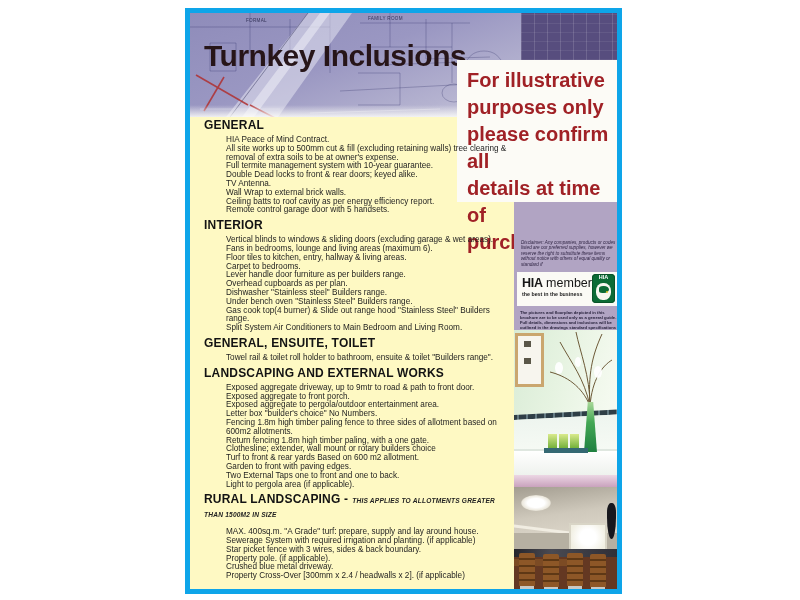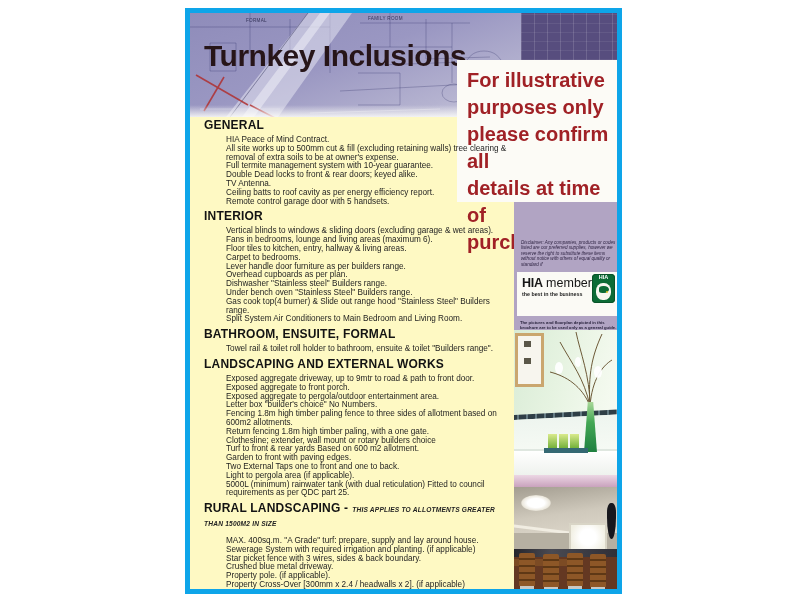--- a/index.html
+++ b/index.html
@@ -34,21 +34,21 @@
   .sec-h{font-size:12px;font-weight:bold;color:#131313;line-height:13px;margin:4px 0 2px;letter-spacing:.2px;}
   .sec:first-child .sec-h{margin-top:0;}
   .sec-note{font-size:6.6px;font-style:italic;font-weight:bold;margin-left:4px;letter-spacing:.2px;color:#222;}
   .sec ul{list-style:none;margin:4px;padding:0 0 0 18px;}
   .sec li{font-size:8.2px;line-height:8.8px;color:#1e1e1e;}
   .sec.rural ul{margin-top:7px;}
 
   
   .panel{position:absolute;left:324px;top:189px;width:107px;height:128px;background:#b1a4c3;}
   .disc{margin:38px 5px 0 7px;font-size:4.6px;line-height:5.4px;font-style:italic;color:#2e2342;}
-  .hia{margin:5px 3px 0 3px;background:#fbfaf5;height:44px;position:relative;padding:5px 0 0 5px;box-sizing:border-box;}
+  .hia{margin:5px 3px 0 3px;background:#fbfaf5;height:34px;position:relative;padding:5px 0 0 5px;box-sizing:border-box;}
   .hia-line1{font-size:12.5px;color:#161616;line-height:13px;}
   .hia-line1 .b{font-weight:900;letter-spacing:-.3px;}
   .hia-line2{font-size:5.3px;font-weight:bold;color:#1a1a1a;margin-top:1px;}
   .badge{position:absolute;right:3px;top:2px;width:23px;height:29px;background:#0c6b35;border-radius:4px;box-shadow:0 0 0 1px #085428 inset;}
   .badge-label{font-size:5.5px;color:#ffffff;font-weight:bold;text-align:center;line-height:7px;}
   .badge-hand{position:absolute;left:4px;top:9px;width:15px;height:17px;background:#f7f7ef;border-radius:46% 46% 44% 44%;}
   .badge-map{position:absolute;left:2.5px;top:3px;width:10px;height:7px;background:#0c6b35;border-radius:45% 55% 55% 35%;}
   .badge-map::after{content:"";position:absolute;right:1px;bottom:0;width:2px;height:2px;background:#e8c92a;border-radius:50%;}
   .fine{margin:4px 4px 0 6px;font-size:4.2px;line-height:5px;color:#241e38;font-weight:bold;}
 
@@ -141,70 +141,70 @@
 
   <div class="main">
       <div class="sec">
         <div class="sec-h"><span>GENERAL</span></div>
         <ul>
           <li>HIA Peace of Mind Contract.</li>
           <li>All site works up to 500mm cut &amp; fill (excluding retaining walls) tree clearing &amp; removal of extra soils to be at owner's expense.</li>
           <li>Full termite management system with 10-year guarantee.</li>
           <li>Double Dead locks to front &amp; rear doors; keyed alike.</li>
           <li>TV Antenna.</li>
+          <li>Wall Wrap to external brick walls.</li>
           <li>Ceiling batts to roof cavity as per energy efficiency report.</li>
           <li>Remote control garage door with 5 handsets.</li>
         </ul>
       </div>
       <div class="sec">
         <div class="sec-h"><span>INTERIOR</span></div>
         <ul>
           <li>Vertical blinds to windows &amp; sliding doors (excluding garage &amp; wet areas).</li>
           <li>Fans in bedrooms, lounge and living areas (maximum 6).</li>
           <li>Floor tiles to kitchen, entry, hallway &amp; living areas.</li>
           <li>Carpet to bedrooms.</li>
           <li>Lever handle door furniture as per builders range.</li>
           <li>Overhead cupboards as per plan.</li>
           <li>Dishwasher "Stainless steel" Builders range.</li>
           <li>Under bench oven "Stainless Steel" Builders range.</li>
           <li>Gas cook top(4 burner) &amp; Slide out range hood "Stainless Steel" Builders range.</li>
           <li>Split System Air Conditioners to Main Bedroom and Living Room.</li>
         </ul>
       </div>
       <div class="sec">
-        <div class="sec-h"><span>BATHROOM, ENSUITE, FORMAL</span></div>
+        <div class="sec-h"><span>GENERAL, ENSUITE, TOILET</span></div>
         <ul>
           <li>Towel rail &amp; toilet roll holder to bathroom, ensuite &amp; toilet "Builders range".</li>
         </ul>
       </div>
       <div class="sec">
         <div class="sec-h"><span>LANDSCAPING AND EXTERNAL WORKS</span></div>
         <ul>
           <li>Exposed aggregate driveway, up to 9mtr to road &amp; path to front door.</li>
           <li>Exposed aggregate to front porch.</li>
           <li>Exposed aggregate to pergola/outdoor entertainment area.</li>
           <li>Letter box "builder's choice" No Numbers.</li>
           <li>Fencing 1.8m high timber paling fence to three sides of allotment based on 600m2 allotments.</li>
           <li>Return fencing 1.8m high timber paling, with a one gate.</li>
           <li>Clothesline; extender, wall mount or rotary builders choice</li>
           <li>Turf to front &amp; rear yards Based on 600 m2 allotment.</li>
           <li>Garden to front with paving edges.</li>
           <li>Two External Taps one to front and one to back.</li>
           <li>Light to pergola area (if applicable).</li>
-          <li>5000L (minimum) rainwater tank (with dual reticulation)  Fitted to council requirements as per QDC part 25.</li>
         </ul>
       </div>
       <div class="sec rural">
         <div class="sec-h"><span>RURAL LANDSCAPING -</span><span class="sec-note">THIS APPLIES TO ALLOTMENTS GREATER THAN 1500M2 IN SIZE</span></div>
         <ul>
           <li>MAX. 400sq.m. "A Grade" turf: prepare, supply and lay around house.</li>
           <li>Sewerage System with required irrigation and planting. (if applicable)</li>
           <li>Star picket fence with 3 wires, sides &amp; back boundary.</li>
+          <li>Property pole. (if applicable).</li>
           <li>Crushed blue metal driveway.</li>
-          <li>Property pole. (if applicable).</li>
           <li>Property Cross-Over [300mm x 2.4 / headwalls x 2]. (if applicable)</li>
         </ul>
       </div>
     </div>
 
   <div class="panel">
     <div class="disc">Disclaimer: Any companies, products or codes listed are our preferred supplies, however we reserve the right to substitute these items without notice with others of equal quality or standard if</div>
     <div class="hia">
       <div class="hia-line1">
         <span class="b">HIA</span><span> member</span>

